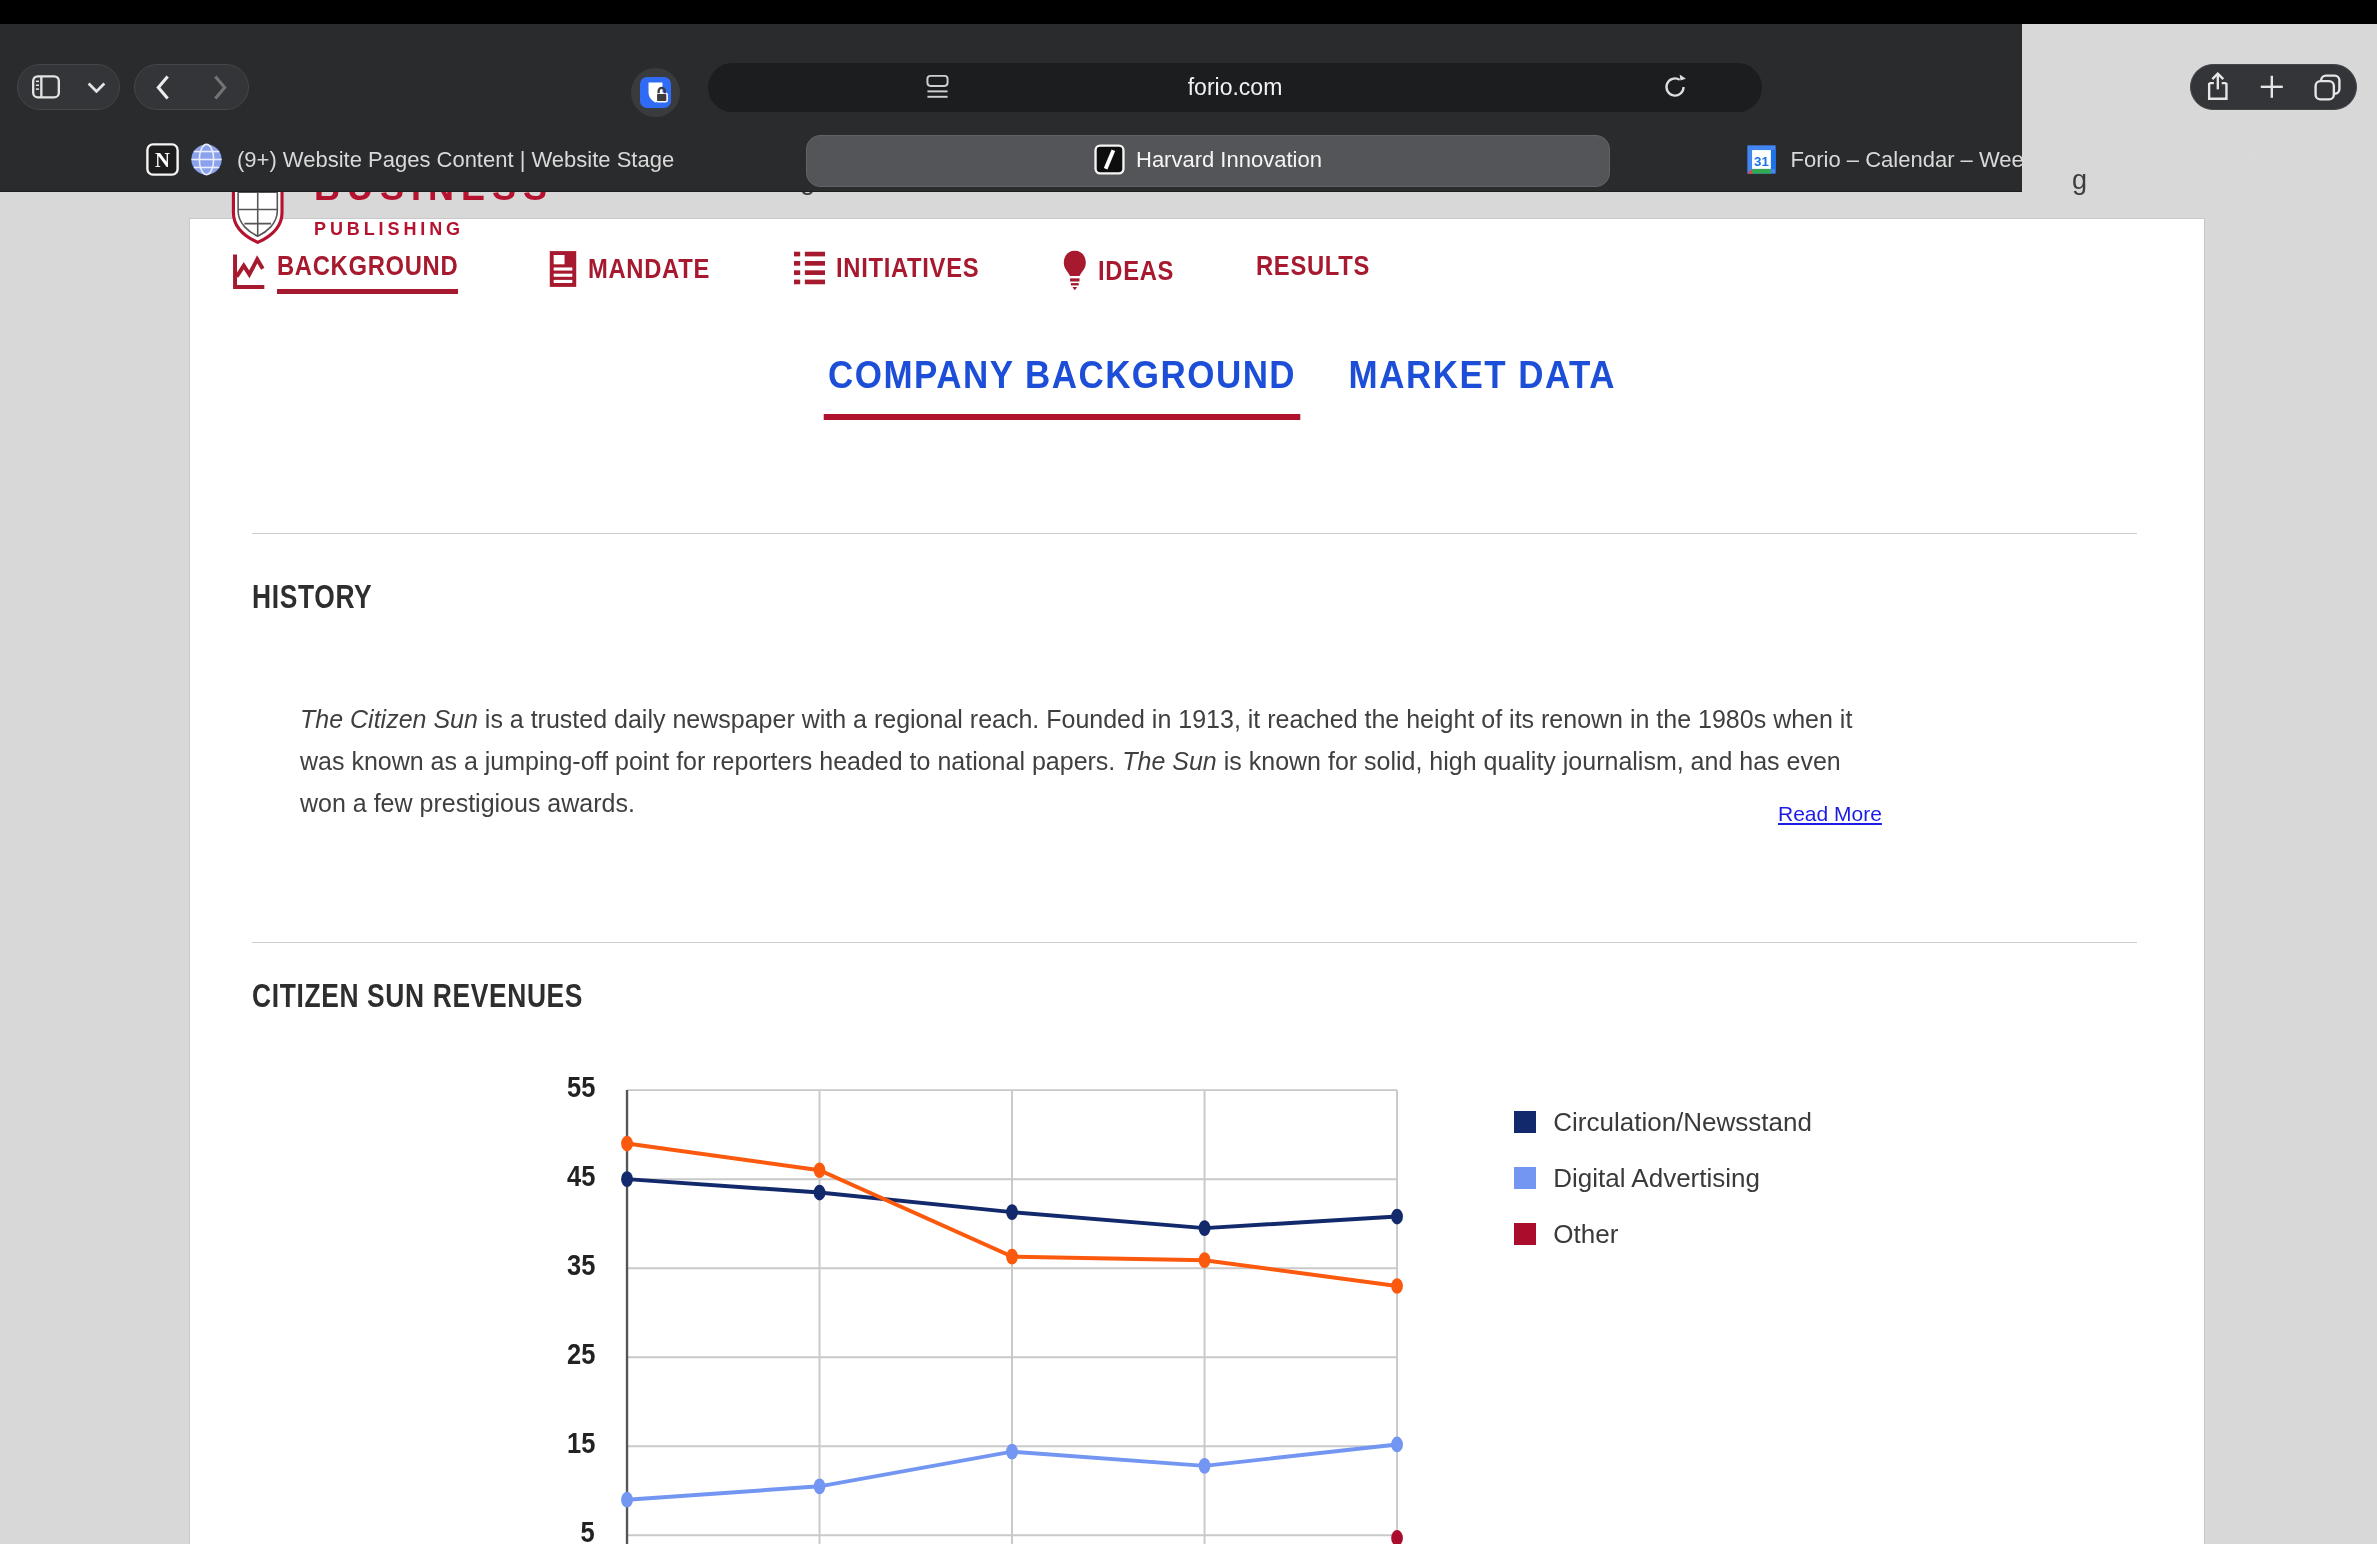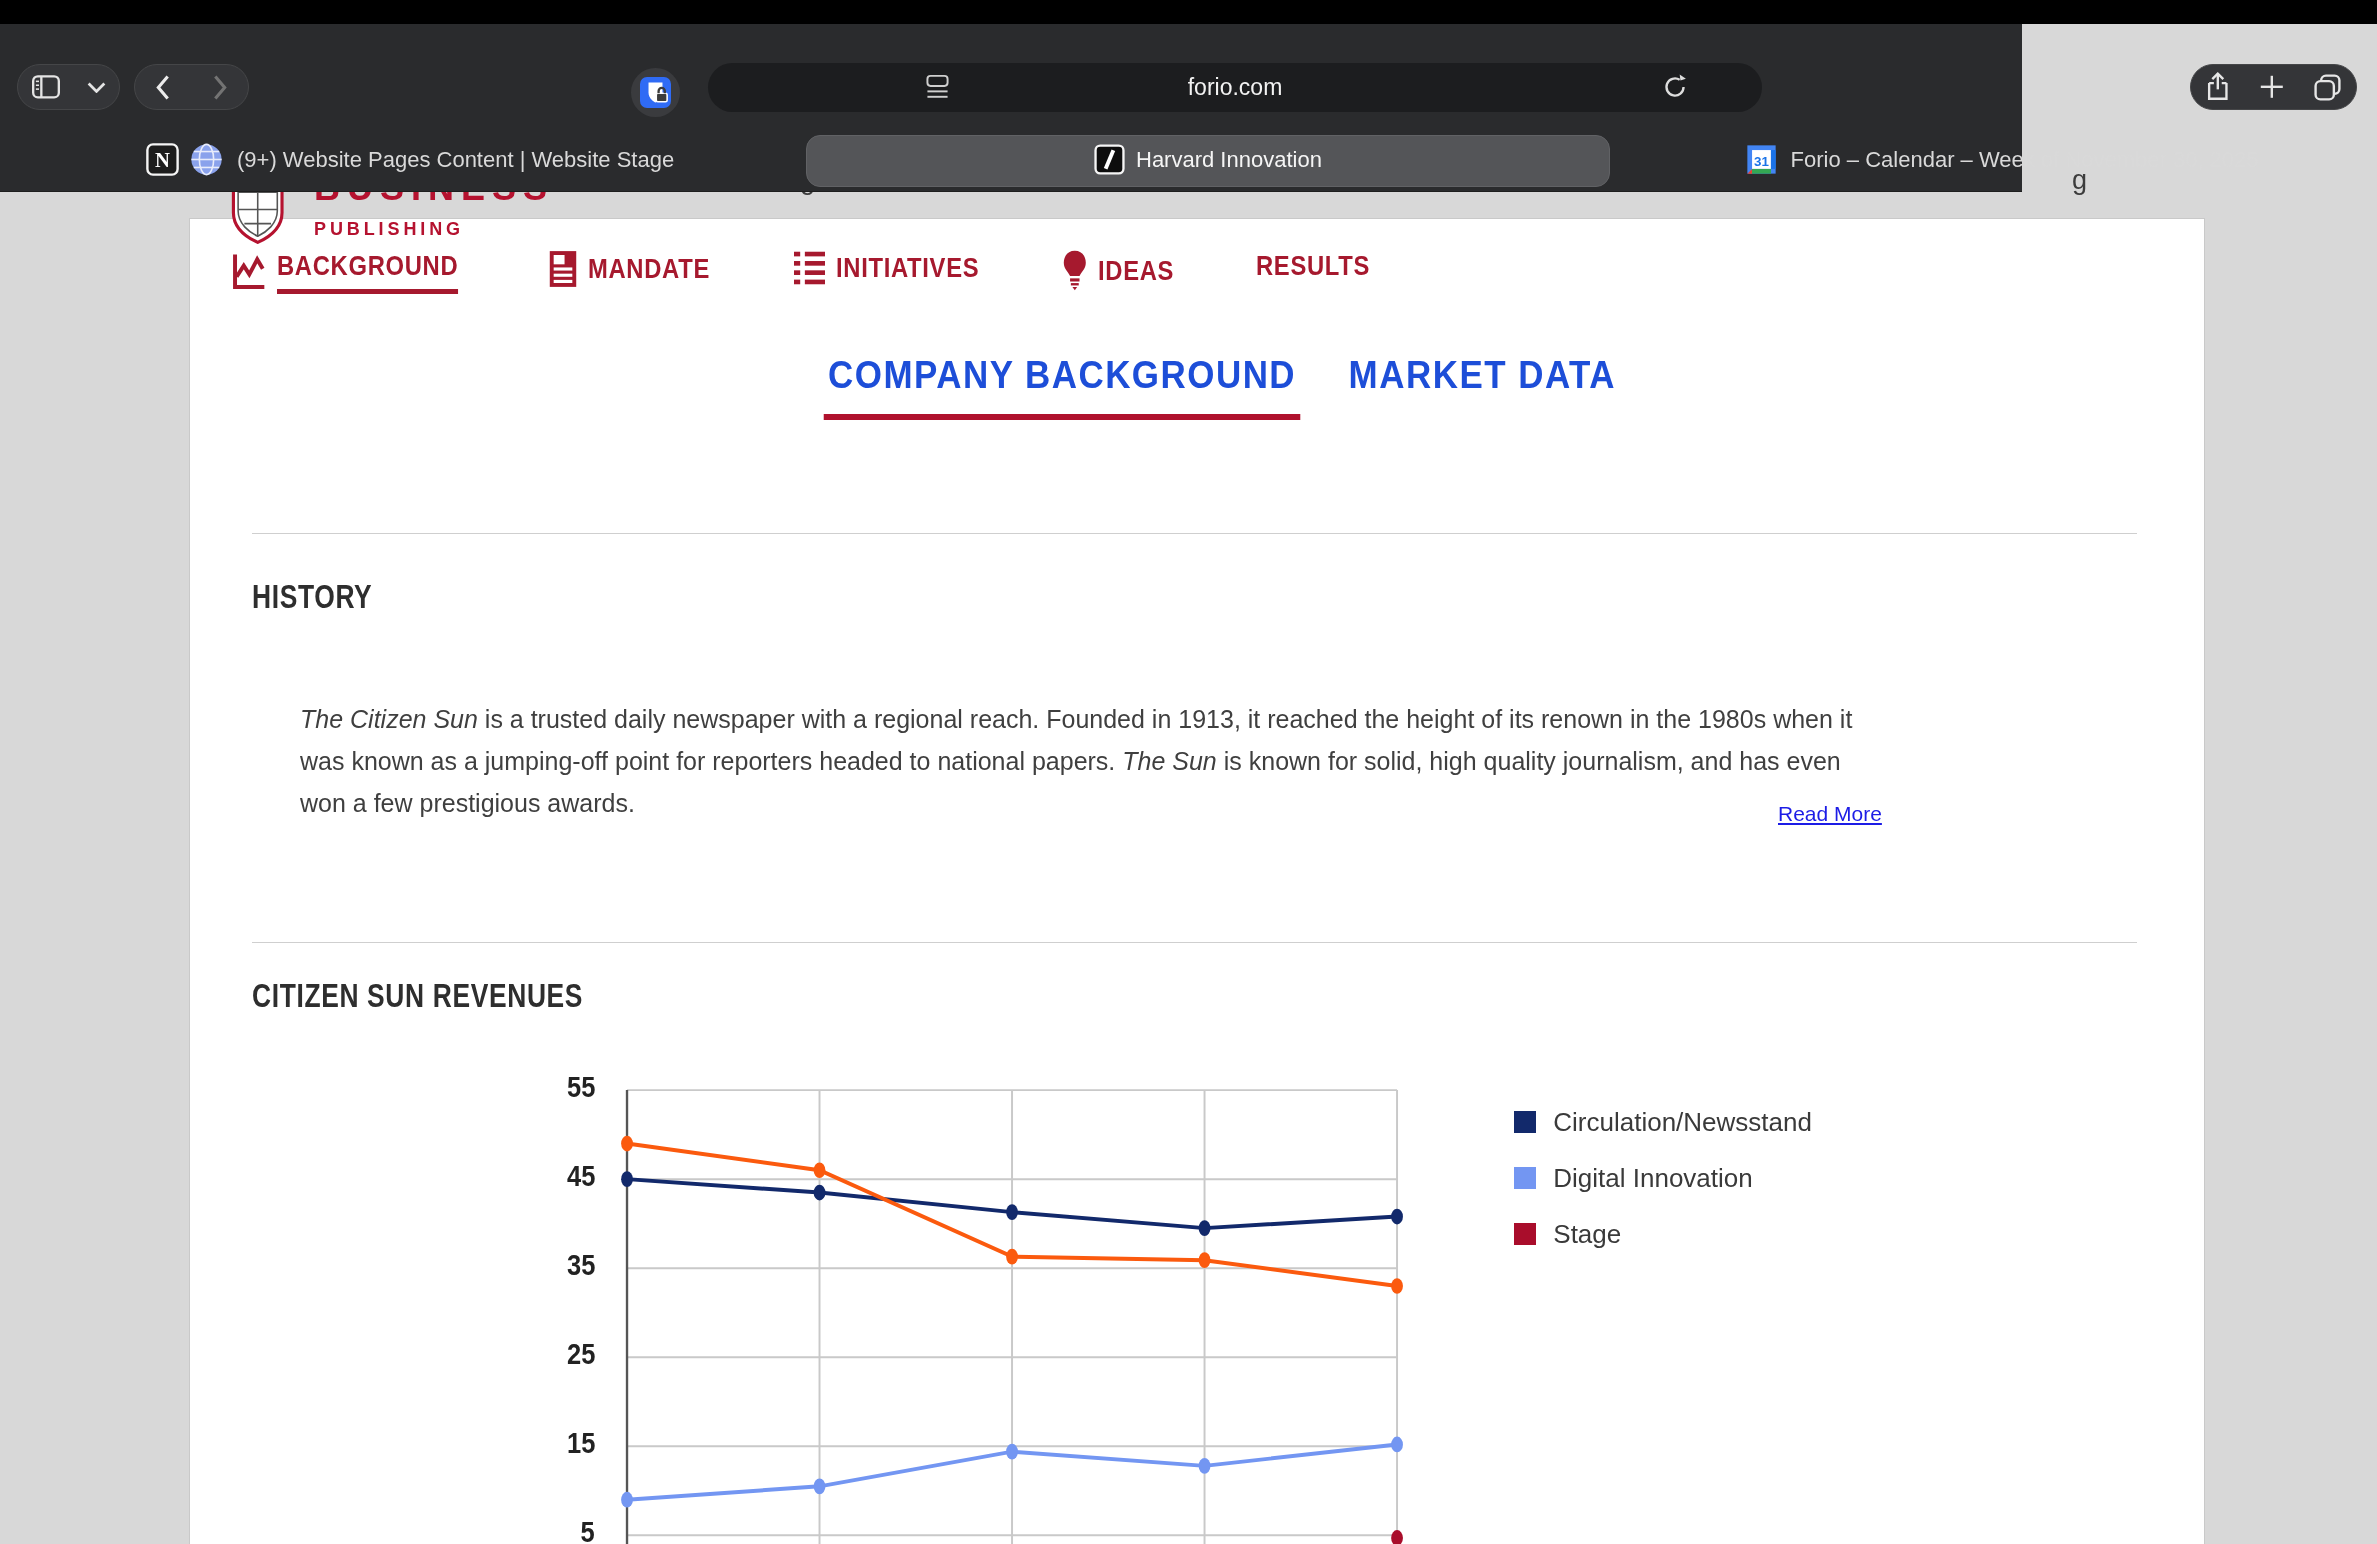--- a/index.html
+++ b/index.html
@@ -196,25 +196,25 @@
         <ellipse cx="1007" cy="459.536" rx="7.5" ry="10" fill="#7396f2"></ellipse>
         <ellipse cx="1007" cy="578.396" rx="7.5" ry="10" fill="#a90d2b"></ellipse>
       </svg>
     <ul id="legend">
         <li>
           <span class="sw" style="background: rgb(18, 41, 107);"></span>
           <span class="lt">Circulation/Newsstand</span>
         </li>
         <li>
           <span class="sw" style="background: rgb(115, 150, 242);"></span>
-          <span class="lt">Digital Innovation</span>
+          <span class="lt">Digital Advertising</span>
         </li>
         <li>
           <span class="sw" style="background: rgb(169, 13, 43);"></span>
-          <span class="lt">Stage</span>
+          <span class="lt">Other</span>
         </li>
       </ul>
   </div>
 
   <div id="chrome">
     <div id="menustrip"></div>
 
     <div class="pill" style="left:17.3px;width:103px;">
       <svg width="28" height="23.6" viewBox="0 0 36 30">
         <rect x="1.5" y="1.5" width="33" height="27" rx="6" fill="none" stroke="#e4e4e4" stroke-width="3"></rect>

